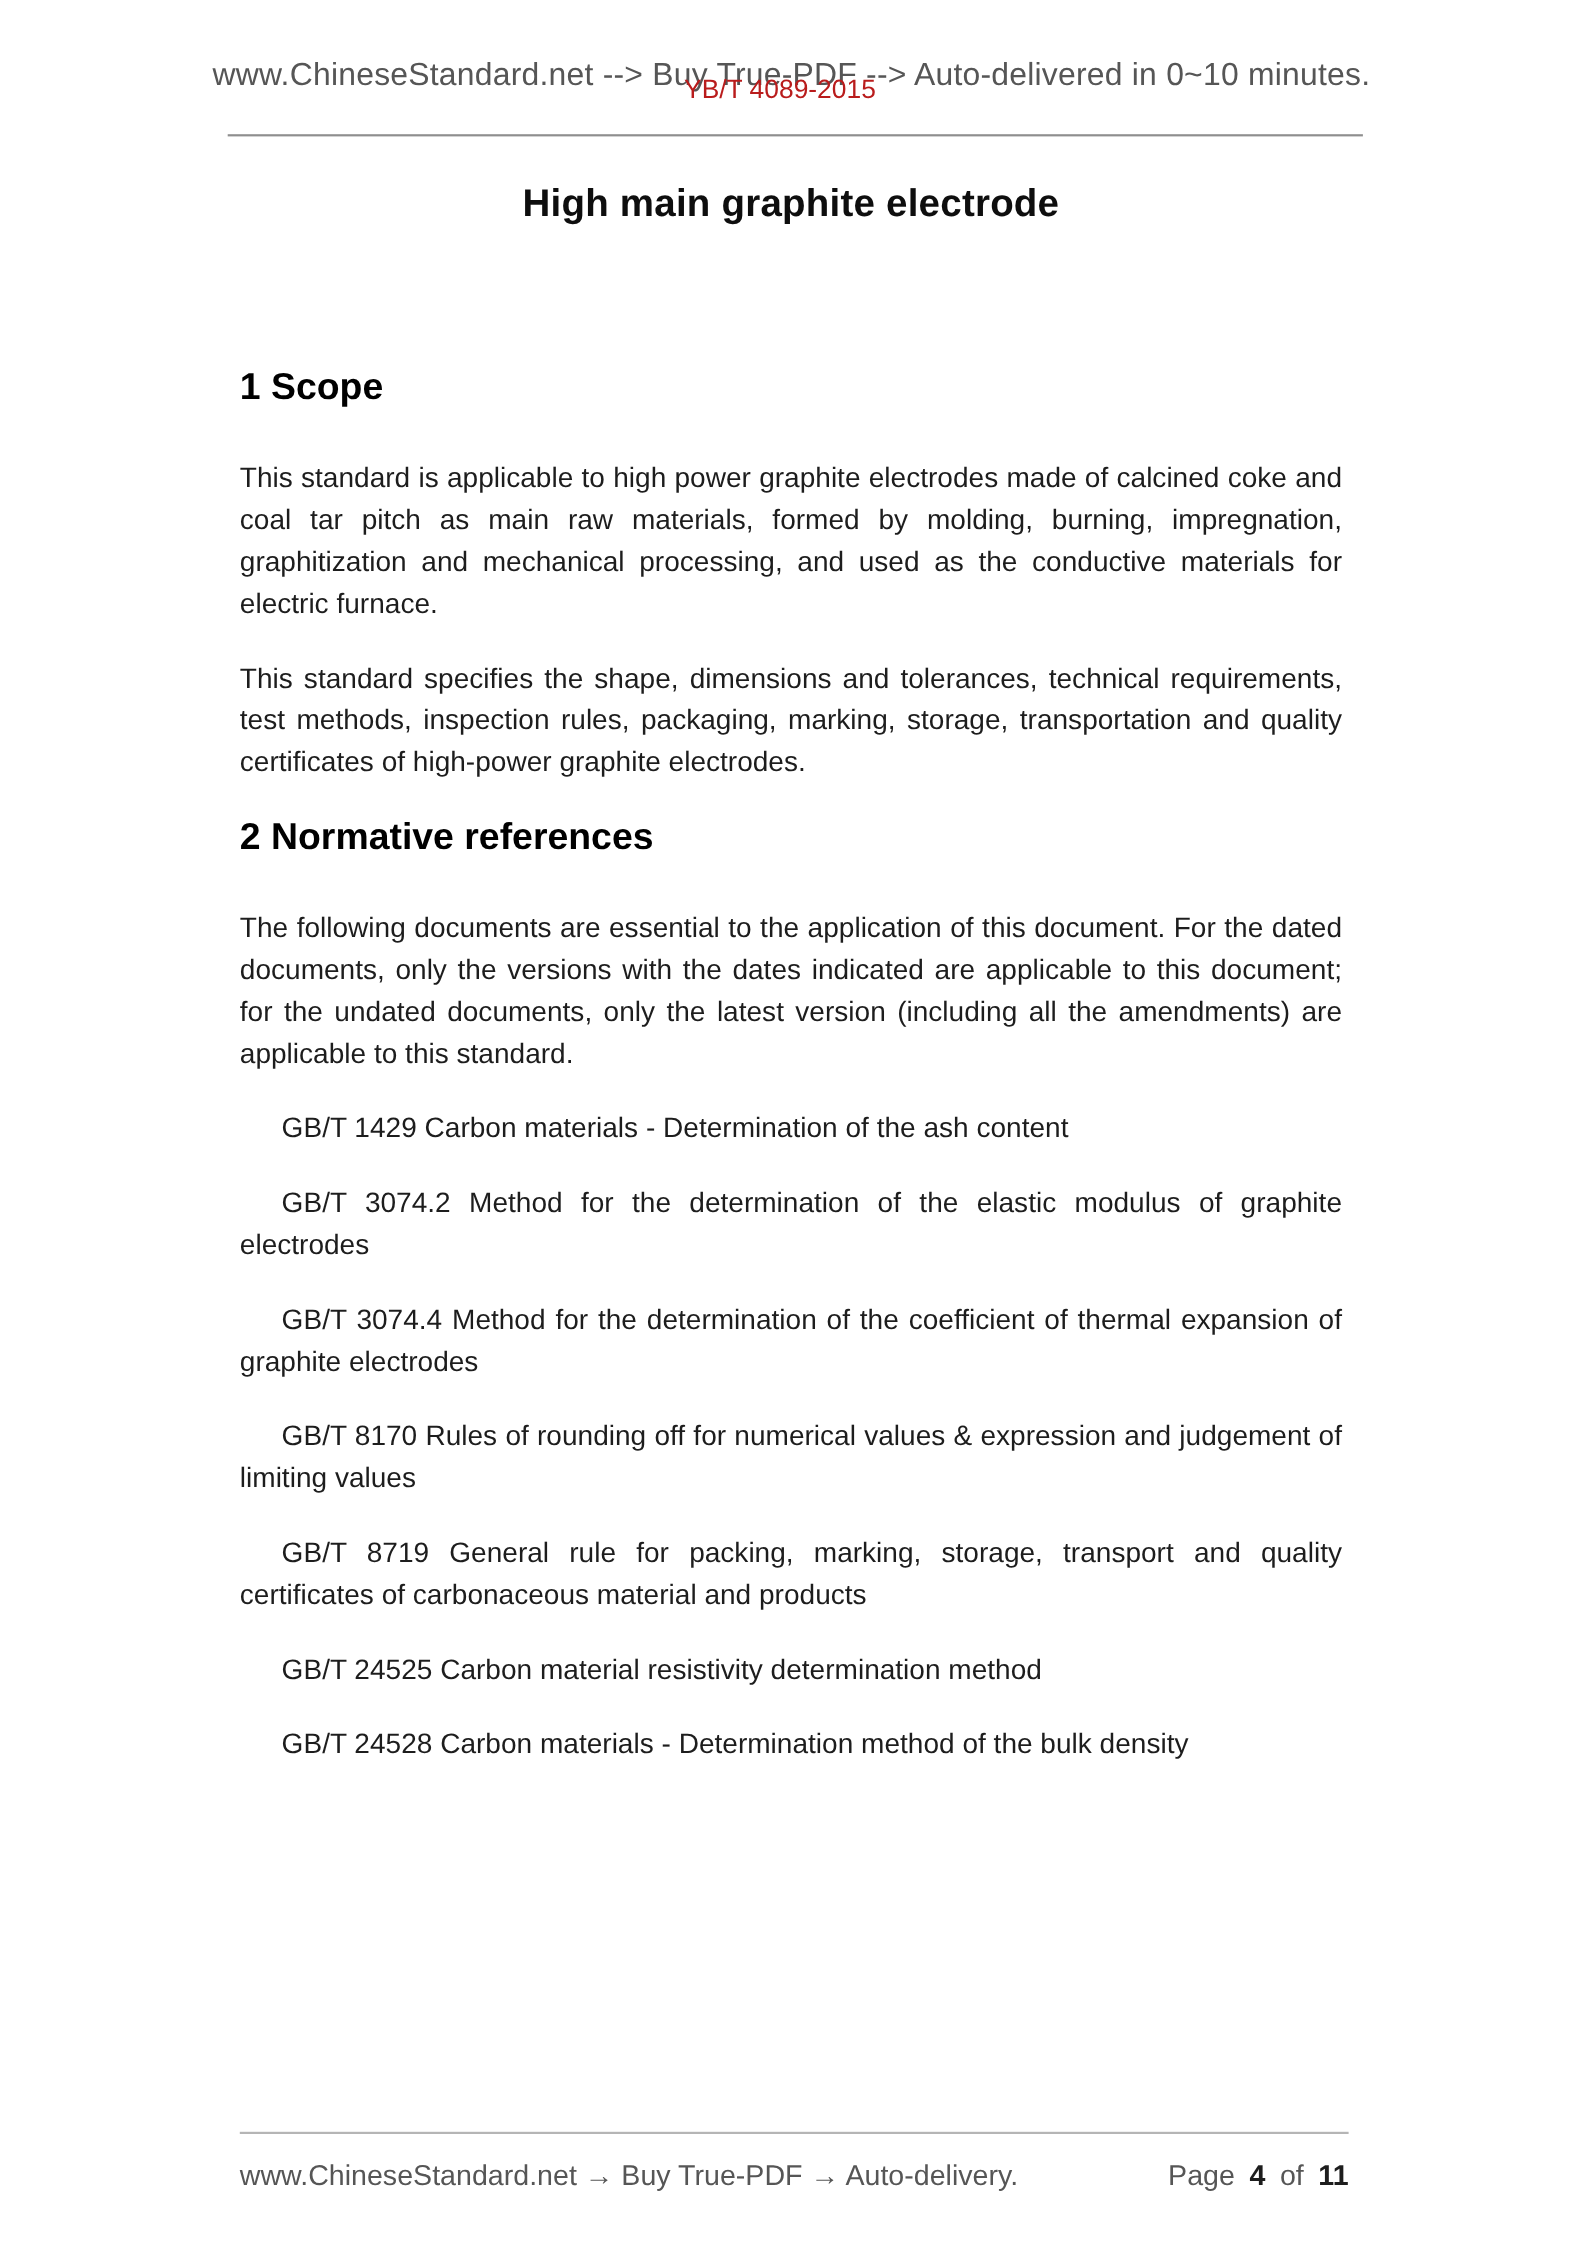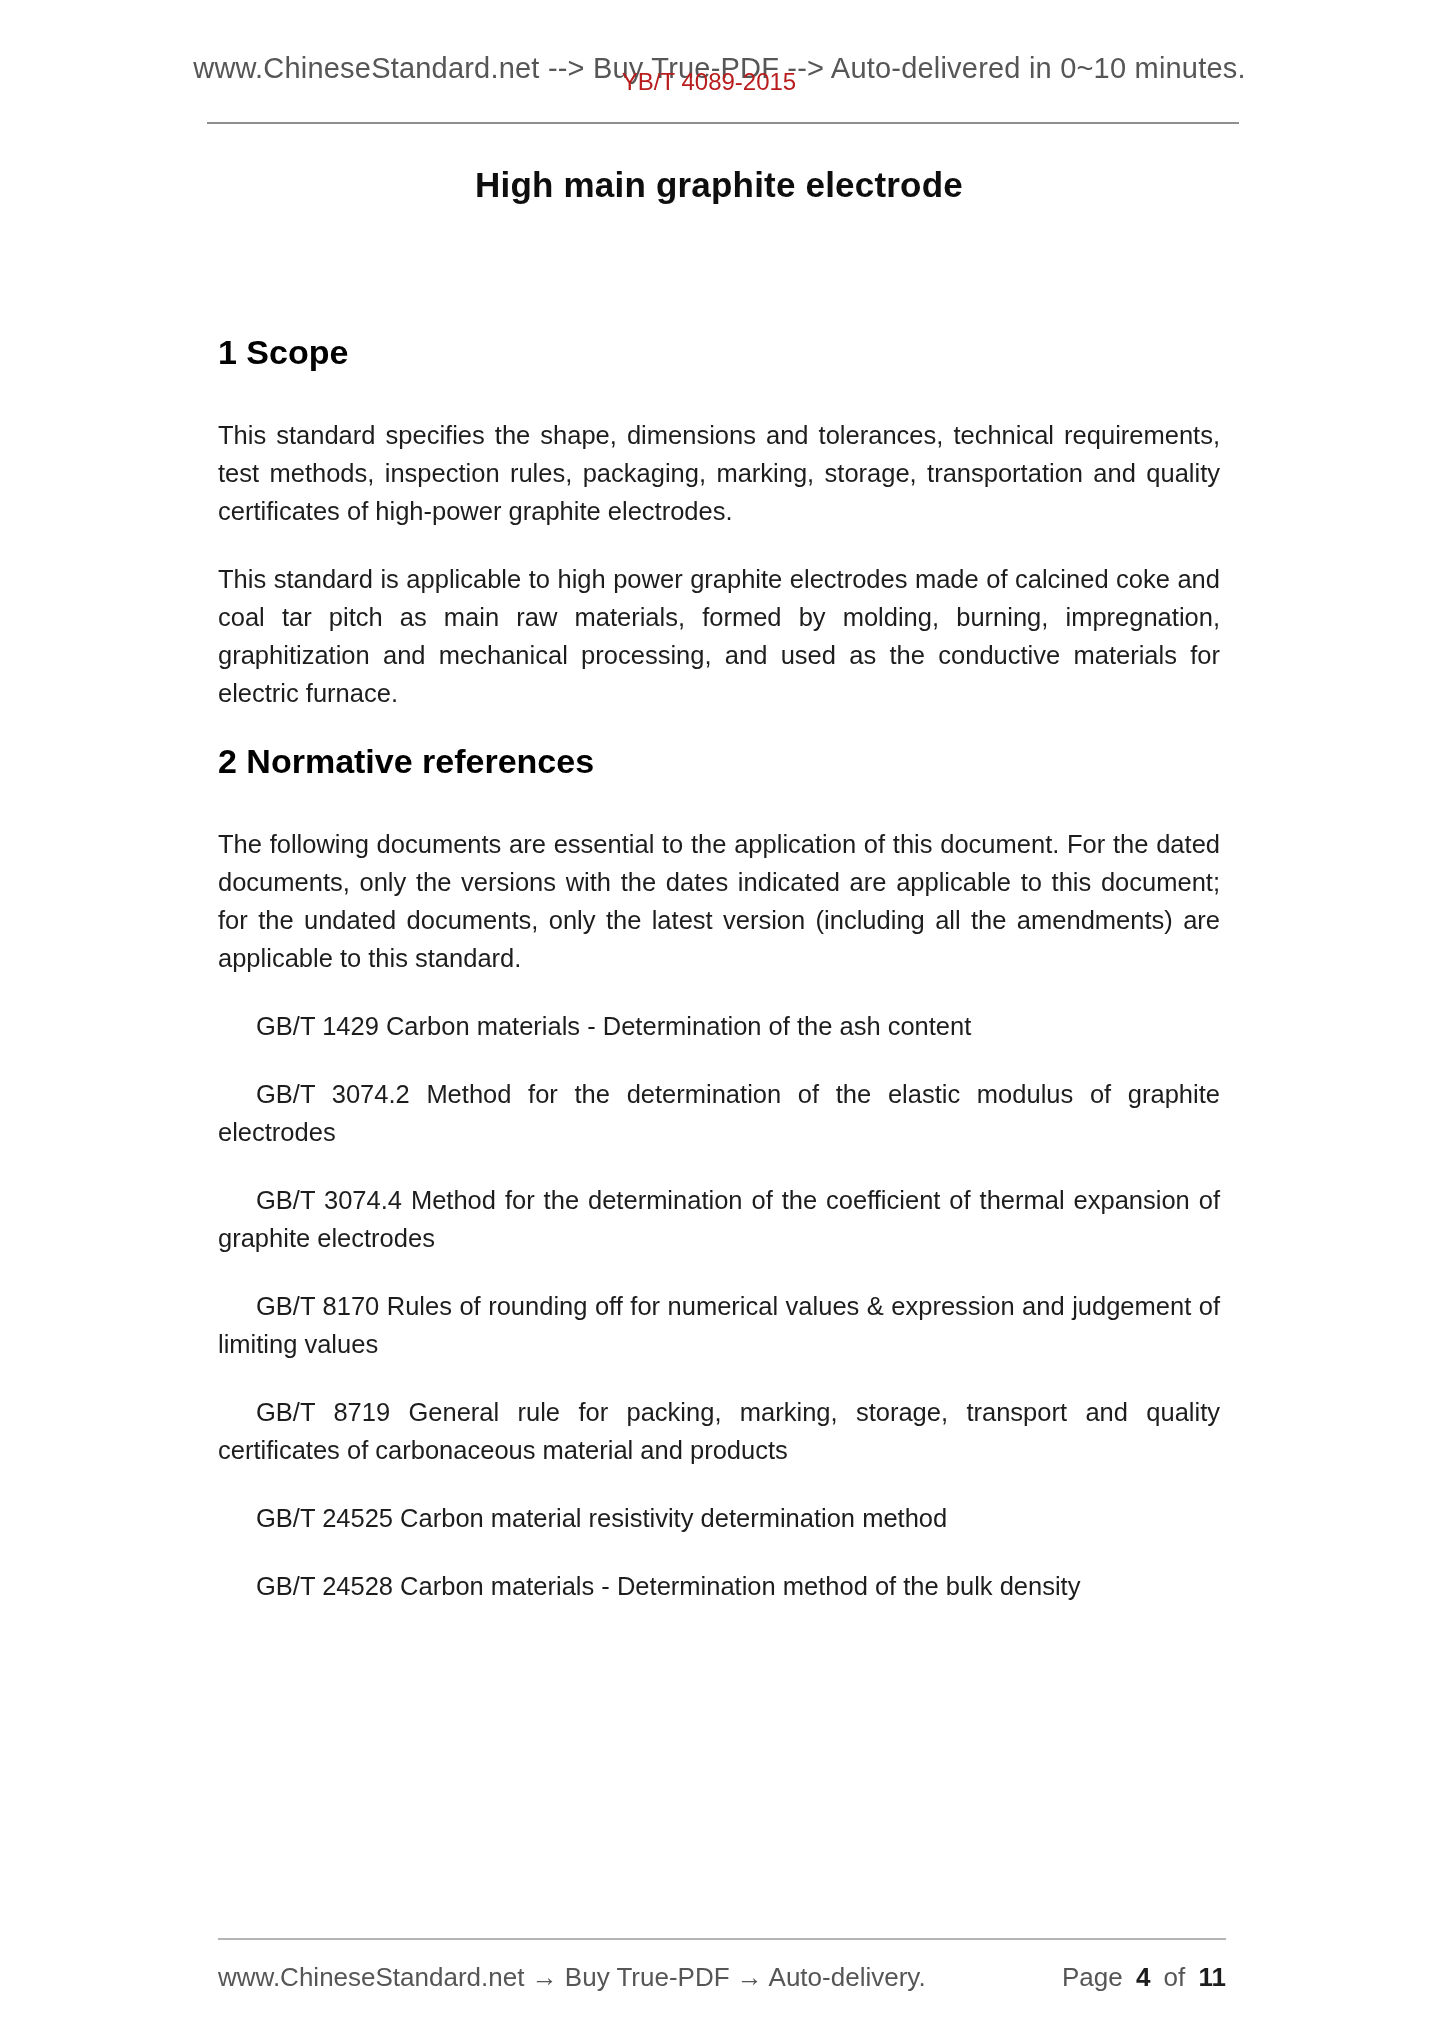--- a/index.html
+++ b/index.html
@@ -126,23 +126,23 @@
     <span class="header-line">www.ChineseStandard.net --&gt; Buy True-PDF --&gt; Auto-delivered in 0~10 minutes.</span>
     <span class="watermark">YB/T 4089-2015</span>
   </div>
   <div class="header-rule"></div>
 
   <div class="content">
     <h1 class="doc-title">High main graphite electrode</h1>
 
     <h2 class="sec-heading">1 Scope</h2>
 
+    <p class="para">This standard is applicable to high power graphite electrodes made of calcined coke and coal tar pitch as main raw materials, formed by molding, burning, impregnation, graphitization and mechanical processing, and used as the conductive materials for electric furnace.</p>
+
     <p class="para">This standard specifies the shape, dimensions and tolerances, technical requirements, test methods, inspection rules, packaging, marking, storage, transportation and quality certificates of high-power graphite electrodes.</p>
-
-    <p class="para">This standard is applicable to high power graphite electrodes made of calcined coke and coal tar pitch as main raw materials, formed by molding, burning, impregnation, graphitization and mechanical processing, and used as the conductive materials for electric furnace.</p>
 
     <h2 class="sec-heading later">2 Normative references</h2>
 
     <p class="para">The following documents are essential to the application of this document. For the dated documents, only the versions with the dates indicated are applicable to this document; for the undated documents, only the latest version (including all the amendments) are applicable to this standard.</p>
 
     <p class="ref">GB/T 1429 Carbon materials - Determination of the ash content</p>
     <p class="ref">GB/T 3074.2 Method for the determination of the elastic modulus of graphite electrodes</p>
     <p class="ref">GB/T 3074.4 Method for the determination of the coefficient of thermal expansion of graphite electrodes</p>
     <p class="ref">GB/T 8170 Rules of rounding off for numerical values &amp; expression and judgement of limiting values</p>
     <p class="ref">GB/T 8719 General rule for packing, marking, storage, transport and quality certificates of carbonaceous material and products</p>

